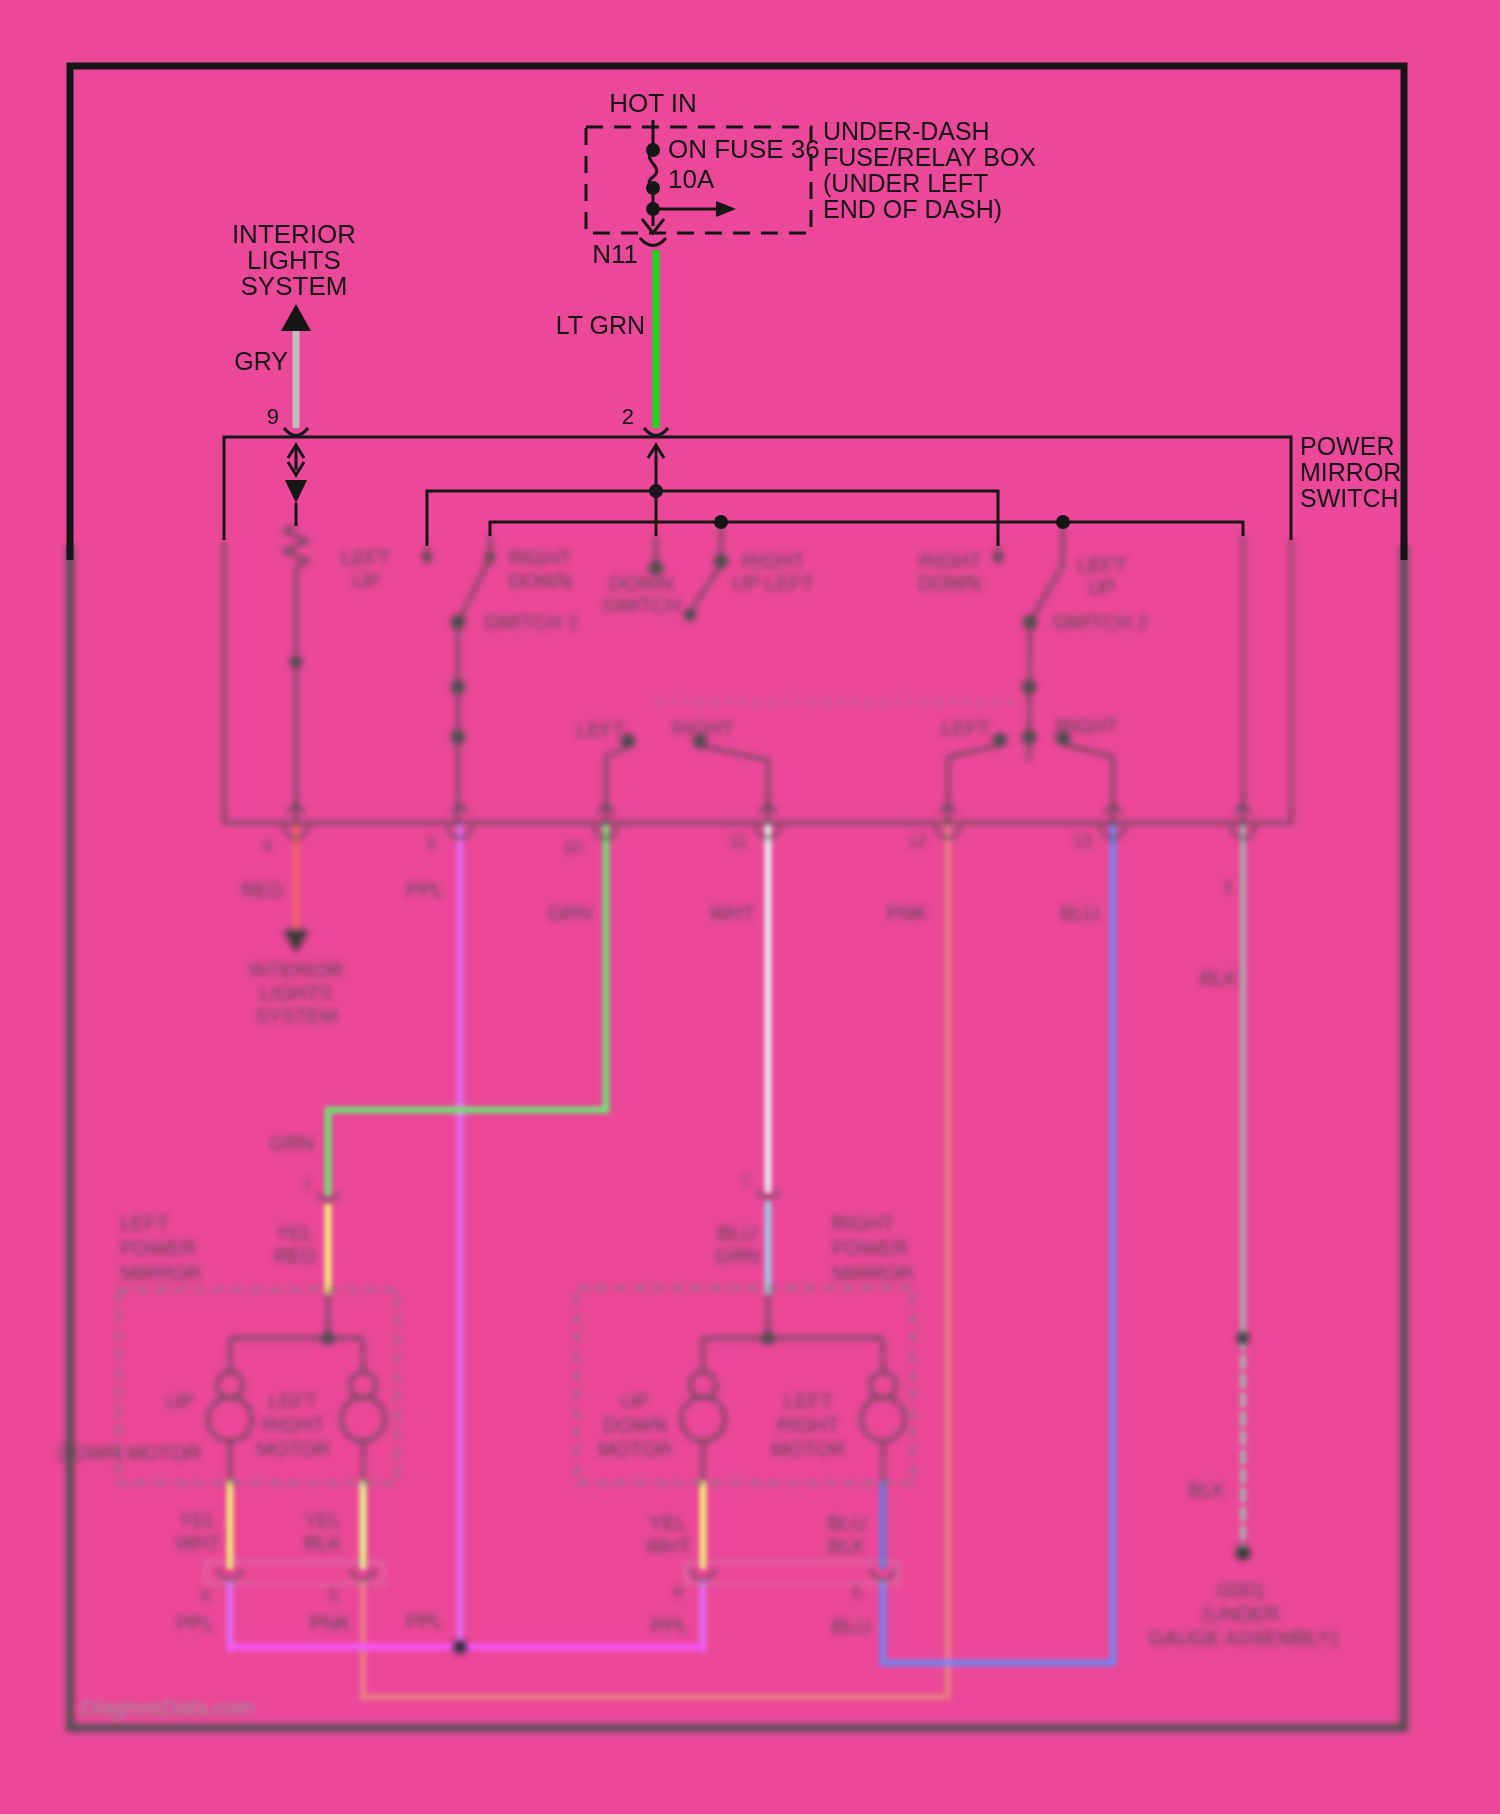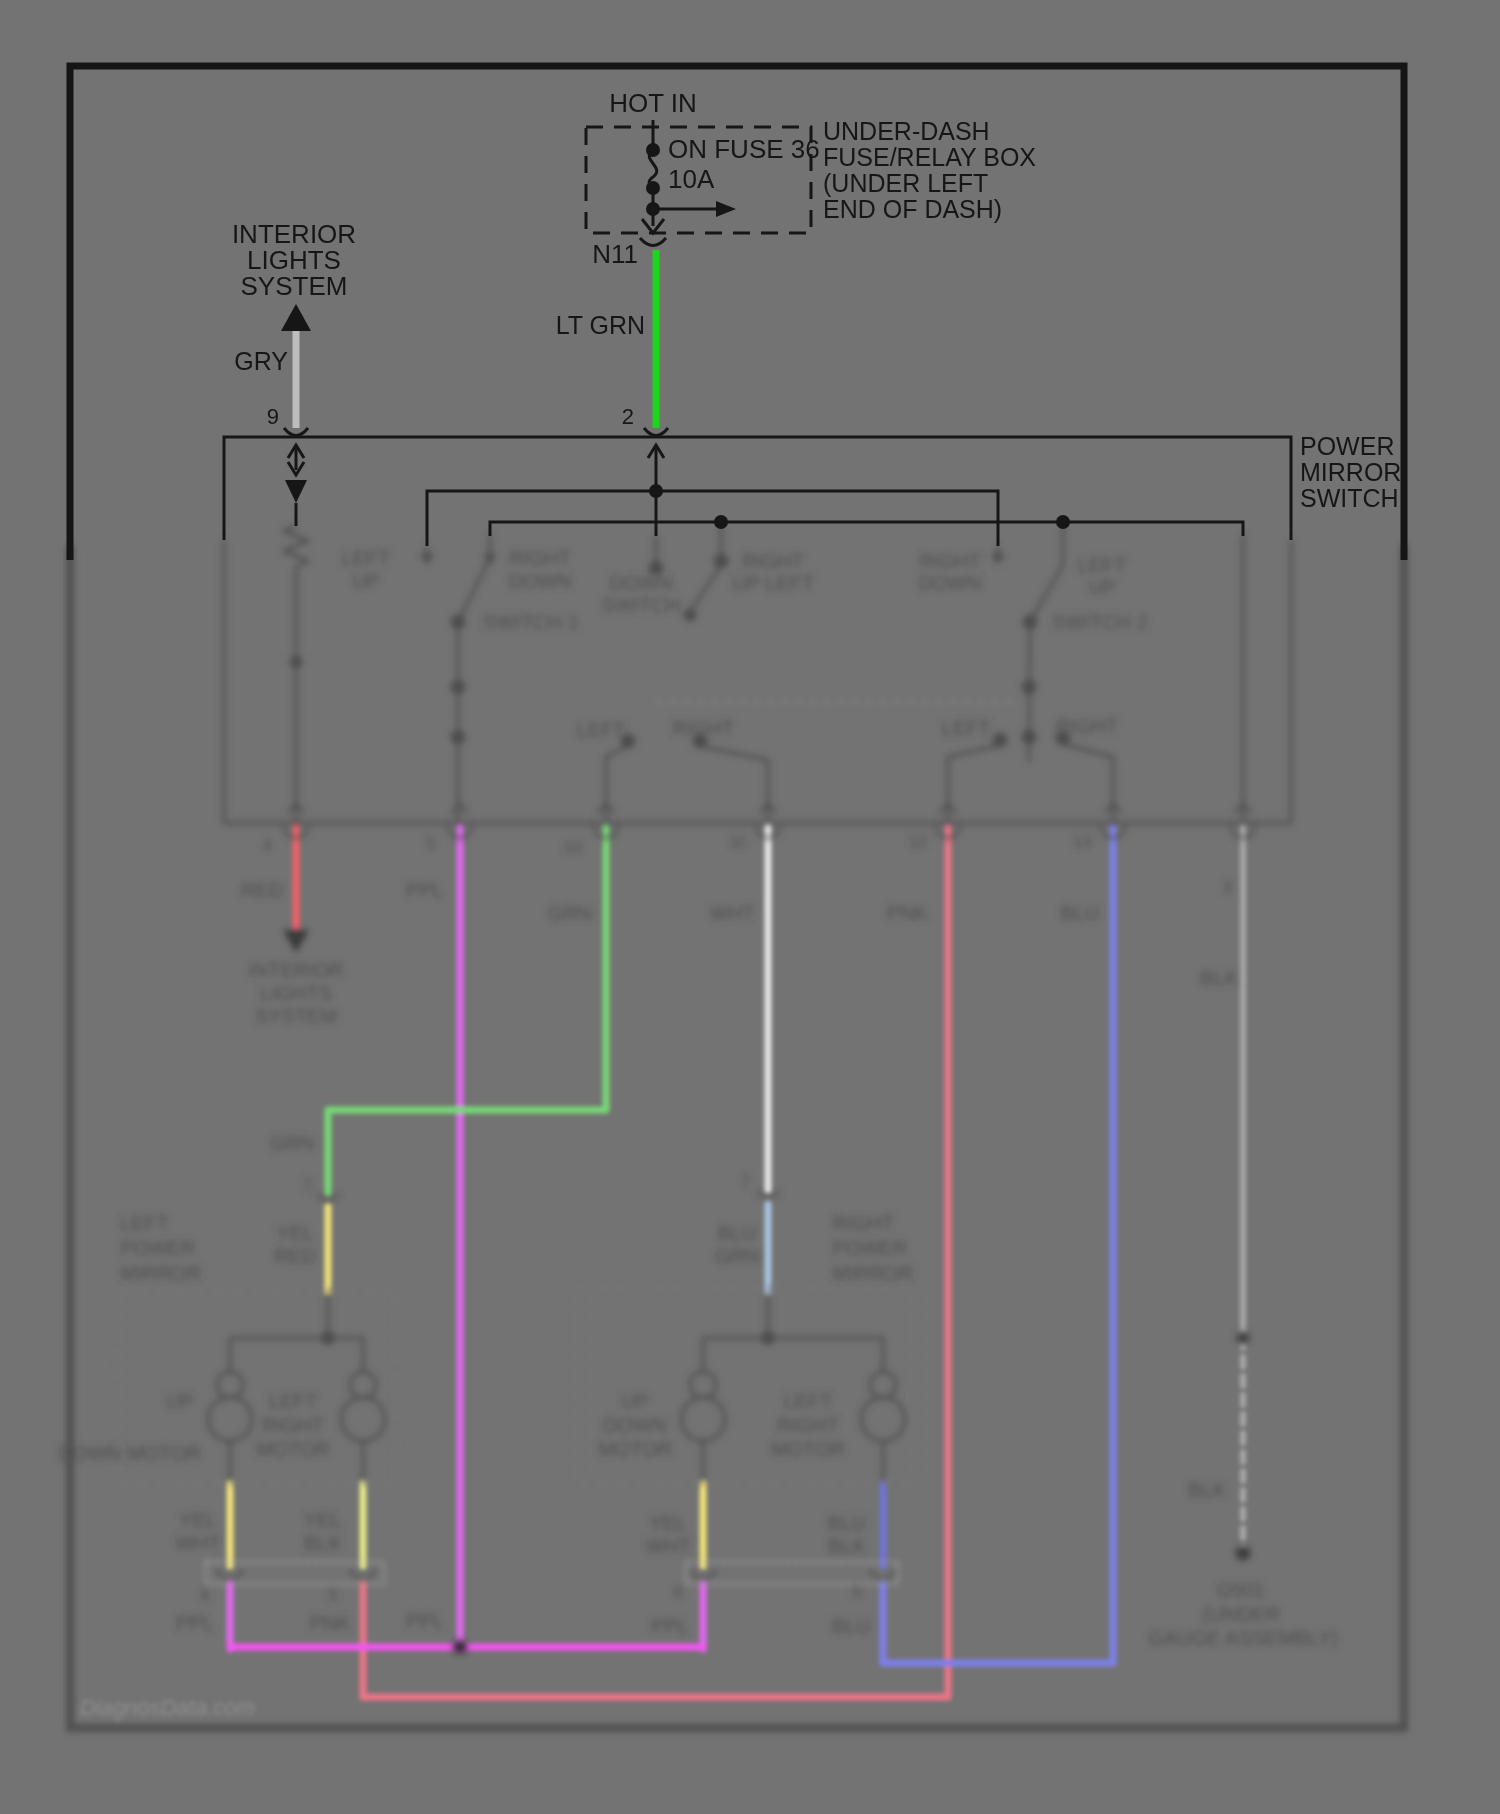--- a/index.html
+++ b/index.html
@@ -1,16 +1,16 @@
 <!DOCTYPE html>
 <html><head>
 <meta charset="utf-8">
 <style>
   html,body{margin:0;padding:0;background:#ffffff;}
-  .page{width:1500px;height:1814px;position:relative;background:#737373;overflow:hidden;}
+  .page{width:1500px;height:1814px;position:relative;background:#ec4899;overflow:hidden;}
   svg{display:block;font-family:"Liberation Sans", sans-serif;}
   text{fill:#161616;}
   .bt{fill:#4e4e4e;}
   .wm{fill:#8f8f8f;font-style:italic;}
 </style>
 </head>
 <body>
 
 <div class="page">
 <svg viewBox="0 0 1500 1814" width="1500" height="1814">

